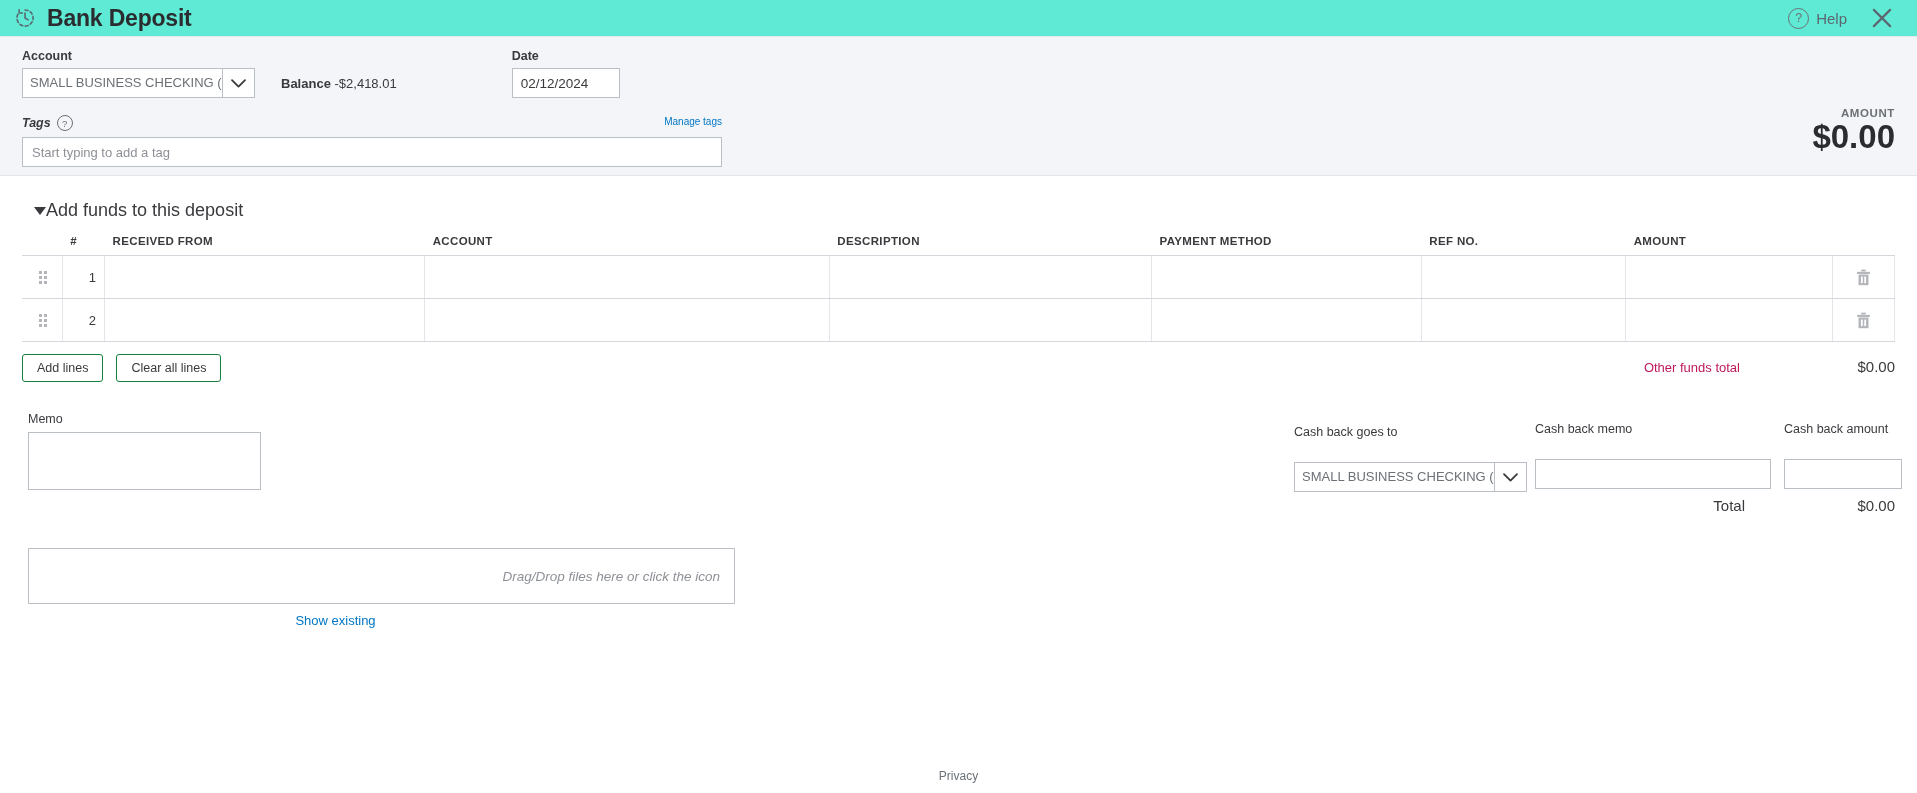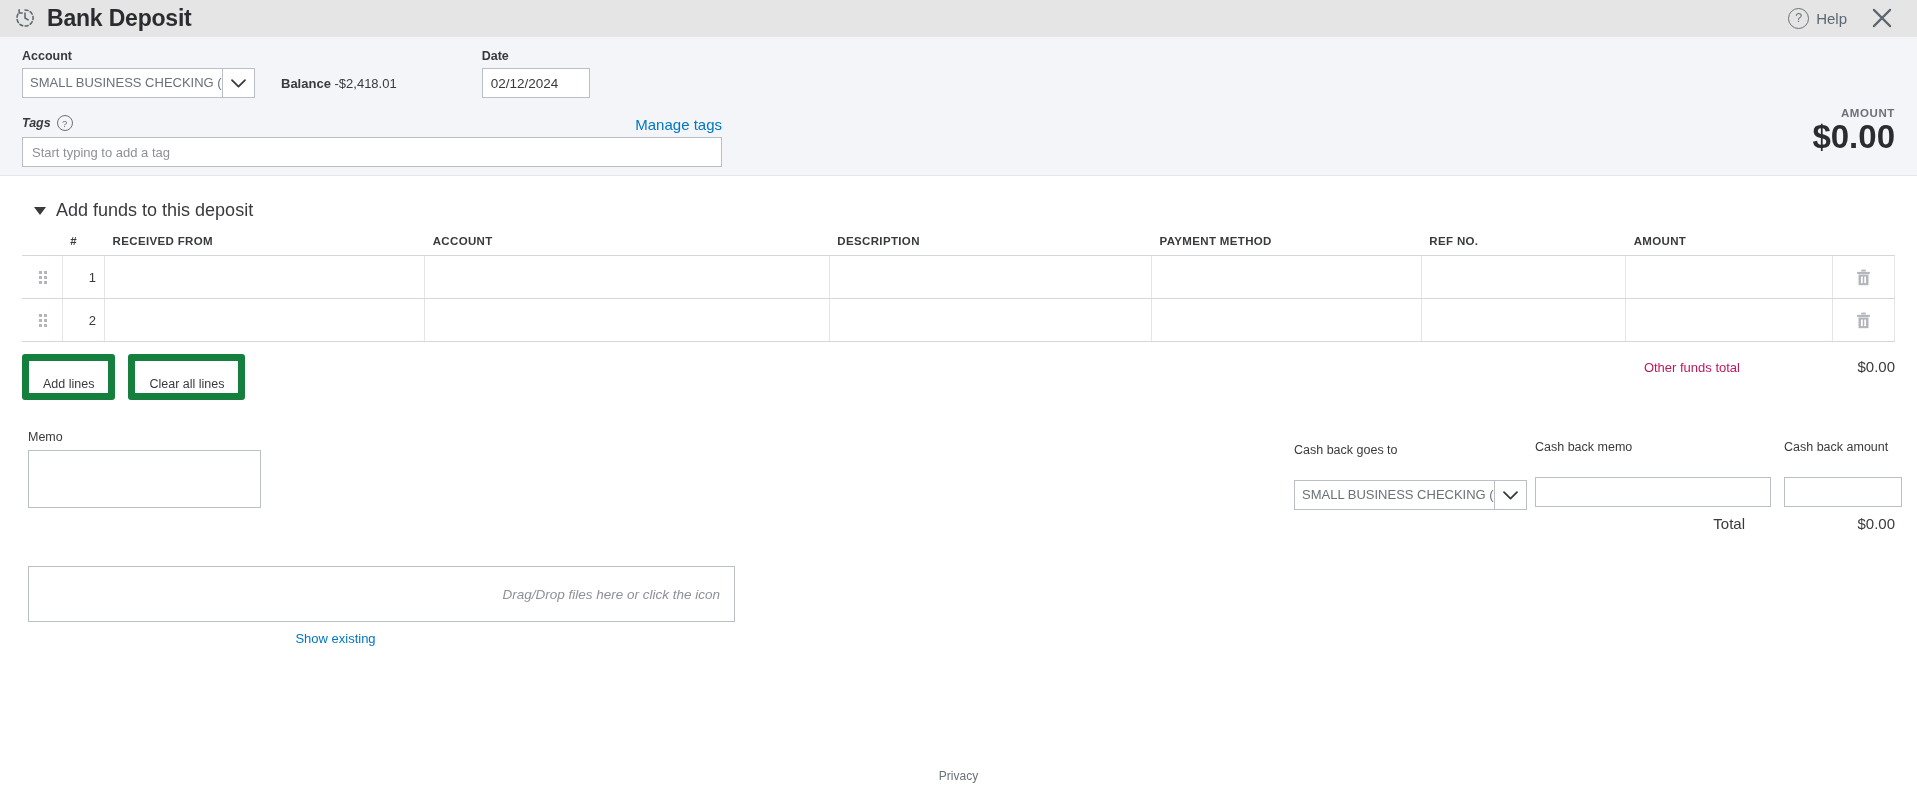--- a/index.html
+++ b/index.html
@@ -15,21 +15,21 @@
     overflow: hidden;
     position: relative;
   }
 
   
   .titlebar {
     height: 36px;
     display: flex;
     align-items: center;
     padding: 0 22px 0 14px;
-    background: #e5e5e5;
+    background: #5eead4;
     position: relative;
   }
   .title-left {
     display: flex;
     align-items: center;
     gap: 11px;
   }
   .history-icon {
     width: 22px;
     height: 22px;
@@ -126,21 +126,21 @@
   }
   .balance-text {
     font-size: 13px;
     color: #393a3d;
     margin-left: 24px;
     padding-bottom: 7px;
     white-space: nowrap;
   }
   .balance-text b { font-weight: bold; }
   .date-block {
-    margin-left: 85px;
+    margin-left: 115px;
   }
   .date-input {
     width: 108px;
     height: 30px;
     border: 1px solid #babec5;
     background: #fff;
     box-sizing: border-box;
     font-size: 13.5px;
     color: #393a3d;
     padding: 0 8px;
@@ -173,35 +173,35 @@
     font-size: 12.5px; font-weight: bold; color: #393a3d; font-style: italic;
   }
   .tiny-help {
     width: 14px; height: 14px; border-radius: 50%;
     border: 1px solid #6b7177; color: #6b7177;
     font-size: 9.5px; display: inline-flex; align-items: center;
     justify-content: center; margin-left: 6px; cursor: pointer;
   }
   .manage-tags {
     position: absolute; right: 0; top: 1px;
-    font-size: 15px; color: #0077c5; cursor: pointer;
+    font-size: 10px; color: #0077c5; cursor: pointer;
   }
   .tags-input {
     margin-top: 6px;
     width: 700px; height: 30px; box-sizing: border-box;
     border: 1px solid #babec5; background: #fff;
     font-size: 13px; padding: 0 9px; color: #393a3d;
     font-family: "Liberation Sans", sans-serif;
   }
   .tags-input::placeholder { color: #8d9096; }
 
   
   .body-area { padding: 0 22px; }
   .section-head {
-    display: flex; align-items: center; gap: 10px;
+    display: flex; align-items: center; gap: 0;
     margin: 24px 0 14px 12px; cursor: pointer;
   }
   .caret-down {
     width: 0; height: 0;
     border-left: 6px solid transparent;
     border-right: 6px solid transparent;
     border-top: 8px solid #393a3d;
   }
   .section-title { font-size: 18px; color: #393a3d; }
 
@@ -258,26 +258,26 @@
   .trash-wrap { display: flex; justify-content: center; }
   .trash-icon { width: 15px; height: 17px; cursor: pointer; }
 
   
   .btn-row {
     display: flex; align-items: center; gap: 13px; margin-top: 12px;
     position: relative;
   }
   .btn {
     height: 28px;
-    border: 7px solid #15803d;
+    border: 1px solid #15803d;
     border-radius: 3px;
     background: #fff;
     font-size: 12.5px;
     color: #393a3d;
-    padding: 16px 14px;
+    padding: 0 14px;
     cursor: pointer;
     font-family: "Liberation Sans", sans-serif;
   }
   .other-total {
     position: absolute; right: 0; top: 4px;
     display: flex; align-items: baseline;
   }
   .ot-label { font-size: 13px; color: #be185d; }
   .ot-value {
     font-size: 15px; color: #393a3d; width: 155px;

